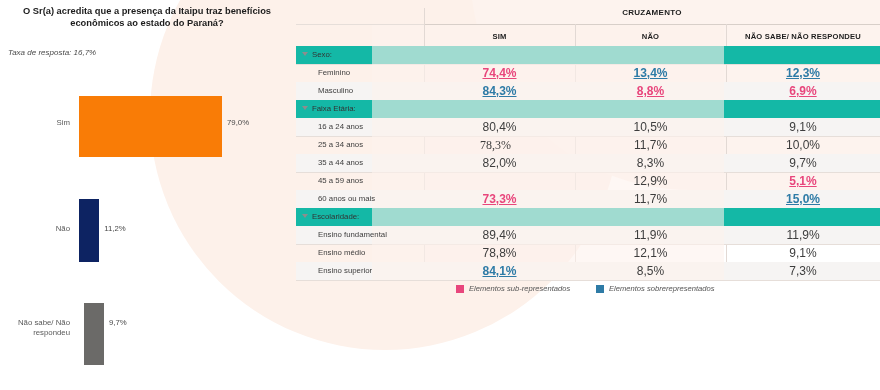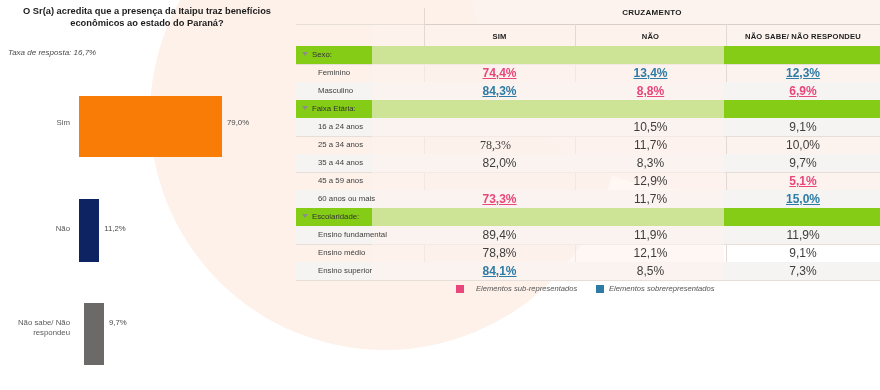--- a/index.html
+++ b/index.html
@@ -52,21 +52,21 @@
   .colhead{
     position:absolute;top:28px;height:18px;line-height:18px;
     text-align:center;font-size:7.6px;font-weight:bold;
     letter-spacing:.2px;color:#1d1d1d;
   }
   .headband{position:absolute;top:24px;height:22px;background:#fdf2ec;}
   .spacerband{position:absolute;top:24px;height:256px;background:#fdf2ec;opacity:.55;}
 
   .row{position:absolute;left:0;width:584px;height:18px;}
   .row.alt{background:#f6f4f3;}
-  .row.grp{background:#84cc16;}
+  .row.grp{background:#14b8a6;}
   .row-tint{position:absolute;left:76px;width:352px;height:18px;background:#fdf2ec;opacity:.6;}
 
   .cat{
     position:absolute;left:8px;top:0;height:18px;line-height:18px;
     font-size:7.8px;color:#3d3d3d;white-space:nowrap;
   }
   .cat.grp{left:6px;font-size:7.8px;color:#333;}
   .cat.sub{left:22px;}
   .tri{
     display:inline-block;width:0;height:0;margin-right:4px;
@@ -149,20 +149,21 @@
         </div>
         <div class="hline" style="left: 0px; top: 100px; width: 584px;"></div>
         <div class="row grp" style="top: 100px;">
           <div class="row-tint"></div>
           <div class="cat grp"><span class="tri"></span><span>Faixa Etária:</span></div>
         </div>
         <div class="hline" style="left: 0px; top: 118px; width: 584px;"></div>
         <div class="row alt" style="top: 118px;">
           <div class="row-tint"></div>
           <div class="cat sub">16 a 24 anos</div>
+          <div class="cell" style="left: 128px; width: 151px;">80,4%</div>
           <div class="cell" style="left: 279px; width: 151px;">10,5%</div>
           <div class="cell" style="left: 430px; width: 154px;">9,1%</div>
         </div>
         <div class="hline" style="left: 0px; top: 136px; width: 584px;"></div>
         <div class="row" style="top: 136px;">
           <div class="row-tint"></div>
           <div class="cat sub">25 a 34 anos</div>
           <div class="cell" style="left: 124px; width: 151px; font-family: Liberation Serif, serif;">78,3%</div>
           <div class="cell" style="left: 279px; width: 151px;">11,7%</div>
           <div class="cell" style="left: 430px; width: 154px;">10,0%</div>
@@ -218,21 +219,21 @@
           <div class="cell over" style="left: 128px; width: 151px;">84,1%</div>
           <div class="cell" style="left: 279px; width: 151px;">8,5%</div>
           <div class="cell" style="left: 430px; width: 154px;">7,3%</div>
         </div>
         <div class="hline" style="left: 0px; top: 280px; width: 584px;"></div>
       </div>
 
     <div class="legend">
       <div class="lg-item" style="left:160px;">
         <span class="sw" style="left: 0px; background: rgb(232, 70, 124);"></span>
-        <span style="margin-left:20px;">Elementos sub-representados</span>
+        <span style="margin-left:13px;">Elementos sub-representados</span>
       </div>
       <div class="lg-item" style="left:300px;">
         <span class="sw" style="left: 0px; background: rgb(46, 123, 166);"></span>
         <span style="margin-left:13px;">Elementos sobrerepresentados</span>
       </div>
     </div>
   </div>
 
 </div>
 

